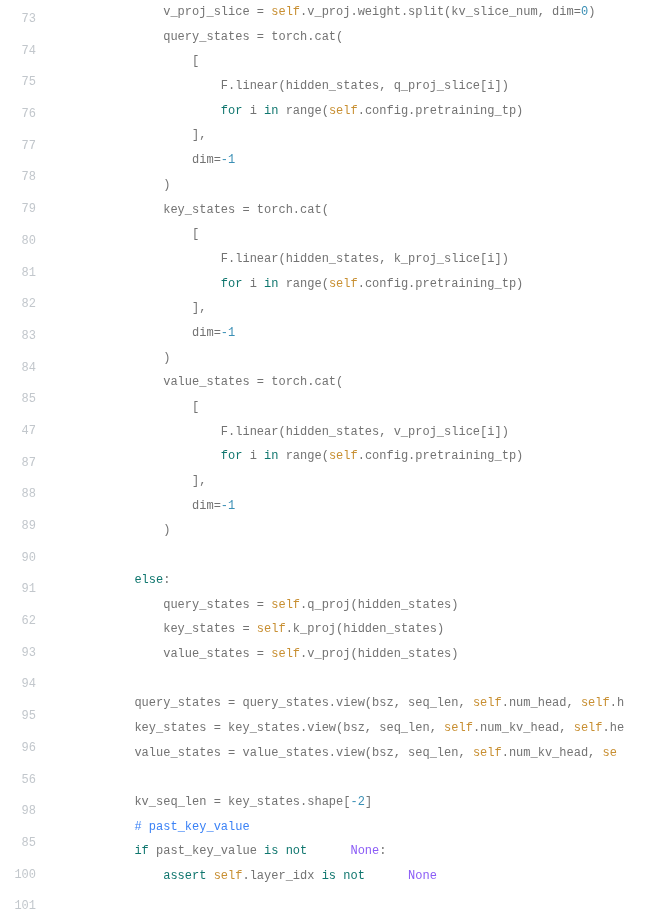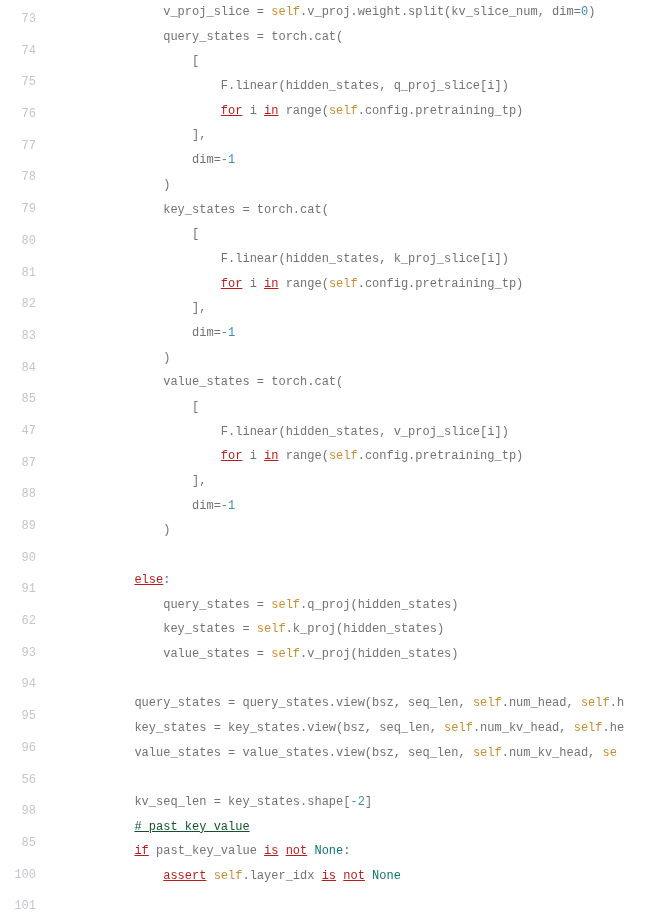--- a/index.html
+++ b/index.html
@@ -28,26 +28,26 @@
   }
   .code {
     flex: 1;
     background: #ffffff;
     white-space: pre;
     overflow: hidden;
     color: #6b6b6b;
   }
   .ln { height: 24.7px; margin-top: 7px; }
   .row { height: 24.7px; }
-  .tk-k   { color: #b91c1c; text-decoration: underline; }   
+  .tk-k   { color: #0f766e; }   
   .tk-s   { color: #c88f32; text-align: center; }   
   .tk-n   { color: #3a8fb5; }   
   .tk-id  { color: #737373; }   
-  .tk-c   { color: #14532d; text-decoration: underline; }   
-  .tk-nn  { color: #0f766e; }   
+  .tk-c   { color: #3b82f6; }   
+  .tk-nn  { color: #8b5cf6; margin-left: 36px; }   
 </style>
 </head>
 <body>
 
 <div class="editor">
   <div class="gutter" id="gutter">
       <div class="ln">73</div>
       <div class="ln">74</div>
       <div class="ln">75</div>
       <div class="ln">76</div>

